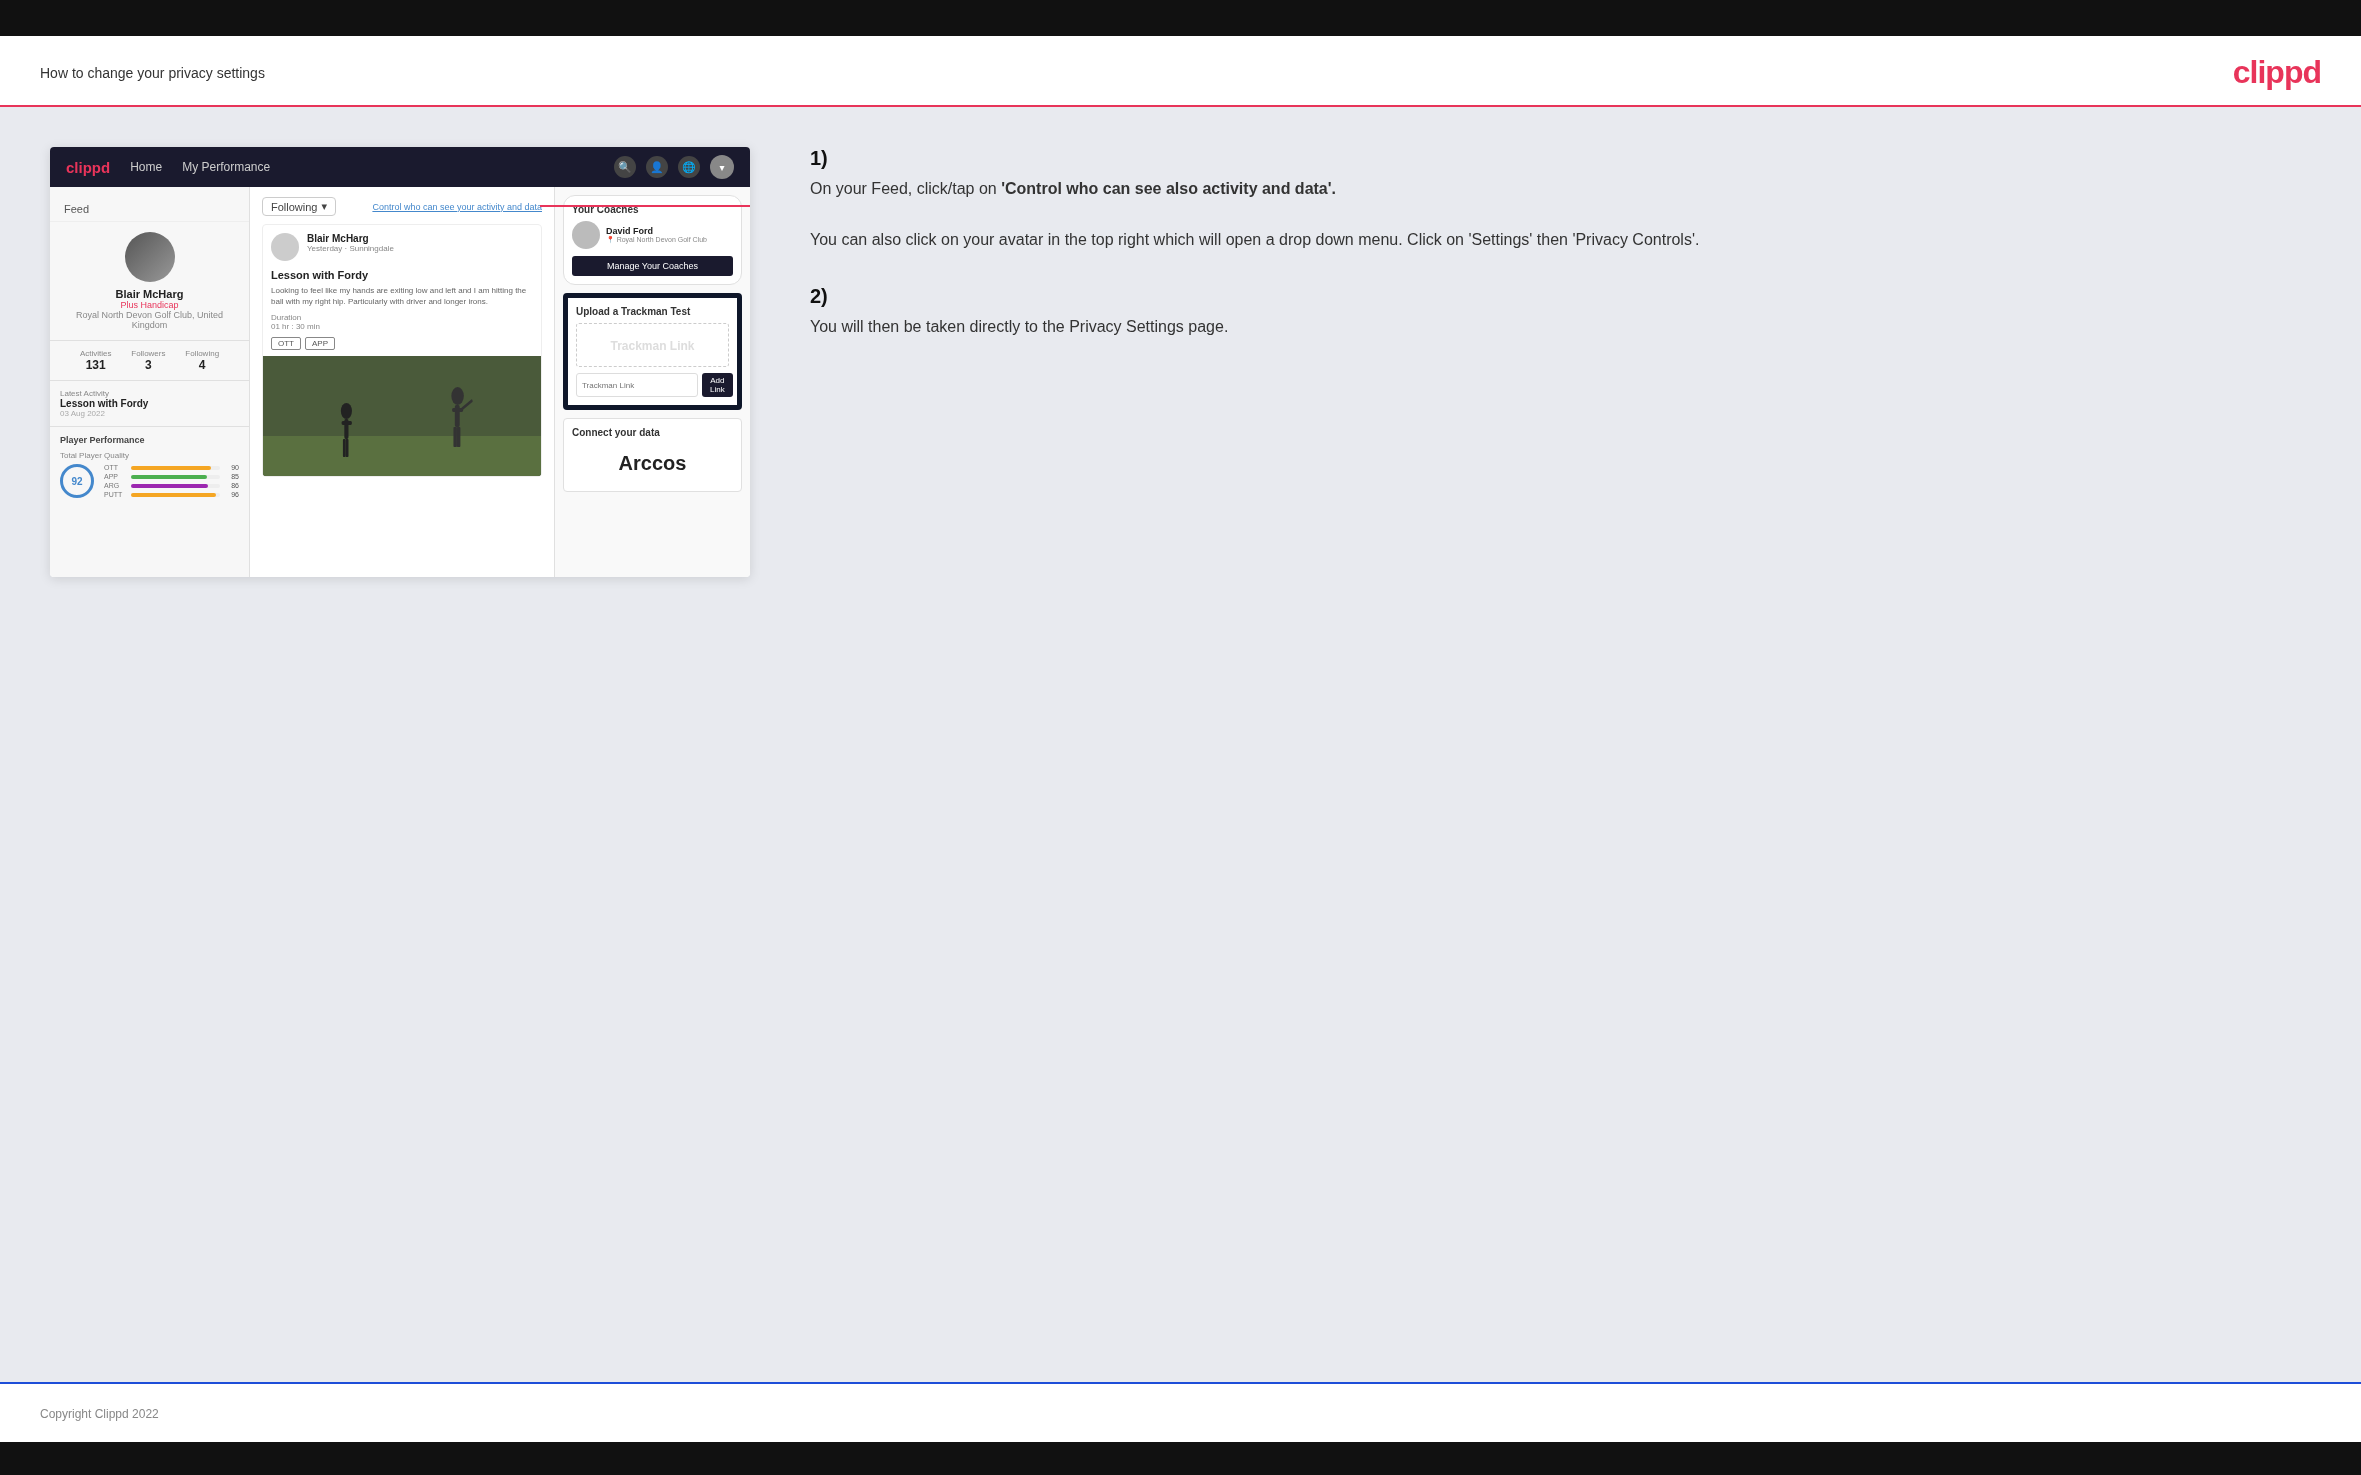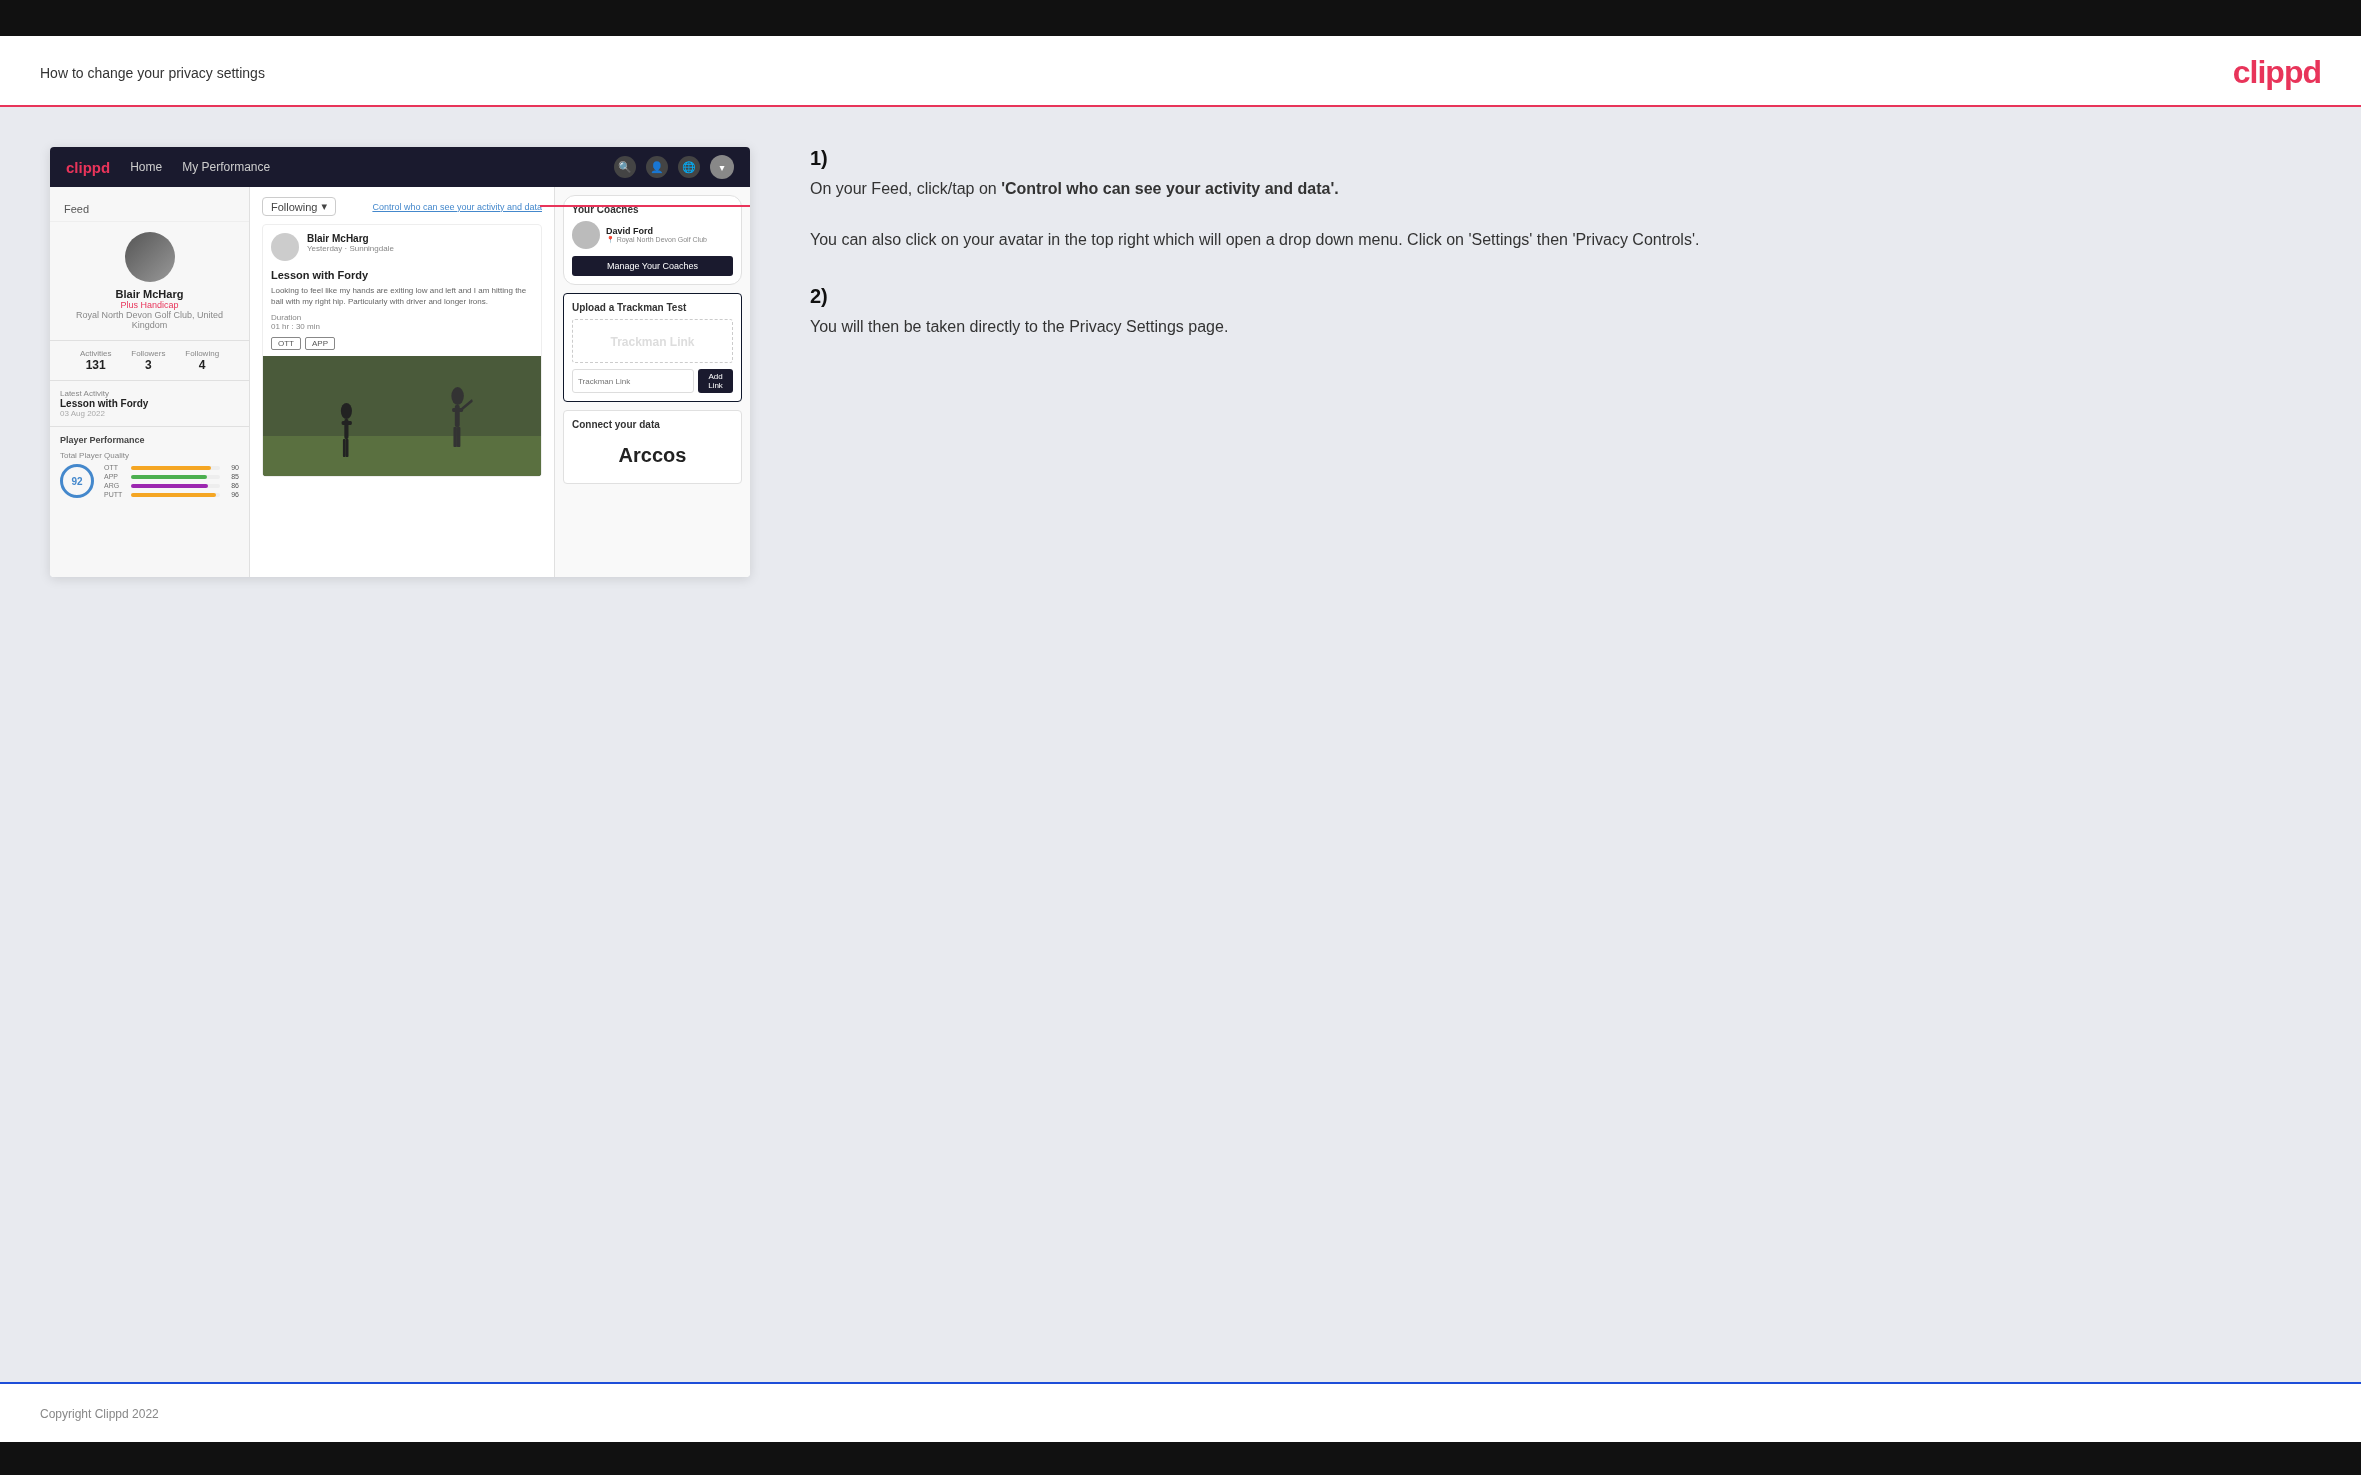--- a/index.html
+++ b/index.html
@@ -439,21 +439,21 @@
       border-radius: 3px;
       padding: 5px 0;
       width: 100%;
       font-size: 9px;
       text-align: center;
       cursor: pointer;
     }
 
     .mock-trackman-card {
       background: #fff;
-      border: 1px solid #0f172a;
+      border: 5px solid #0f172a;
       border-radius: 4px;
       padding: 8px;
       margin-bottom: 8px;
     }
     .mock-trackman-title {
       font-size: 10px;
       font-weight: 700;
       color: #333;
       margin-bottom: 6px;
     }
@@ -743,21 +743,21 @@
 
       <div class="mock-annotation-arrow"></div>
 
     </div>
 
     <div class="instructions">
 
       <div class="instruction-item">
         <div class="instruction-num">1)</div>
         <div class="instruction-text">
-          On your Feed, click/tap on <strong>'Control who can see your activity and data'.</strong>
+          On your Feed, click/tap on <strong>'Control who can see also activity and data'.</strong>
           <br><br>
           You can also click on your avatar in the top right which will open a drop down menu. Click on 'Settings' then 'Privacy Controls'.
         </div>
       </div>
 
       <div class="instruction-item">
         <div class="instruction-num">2)</div>
         <div class="instruction-text">
           You will then be taken directly to the Privacy Settings page.
         </div>

